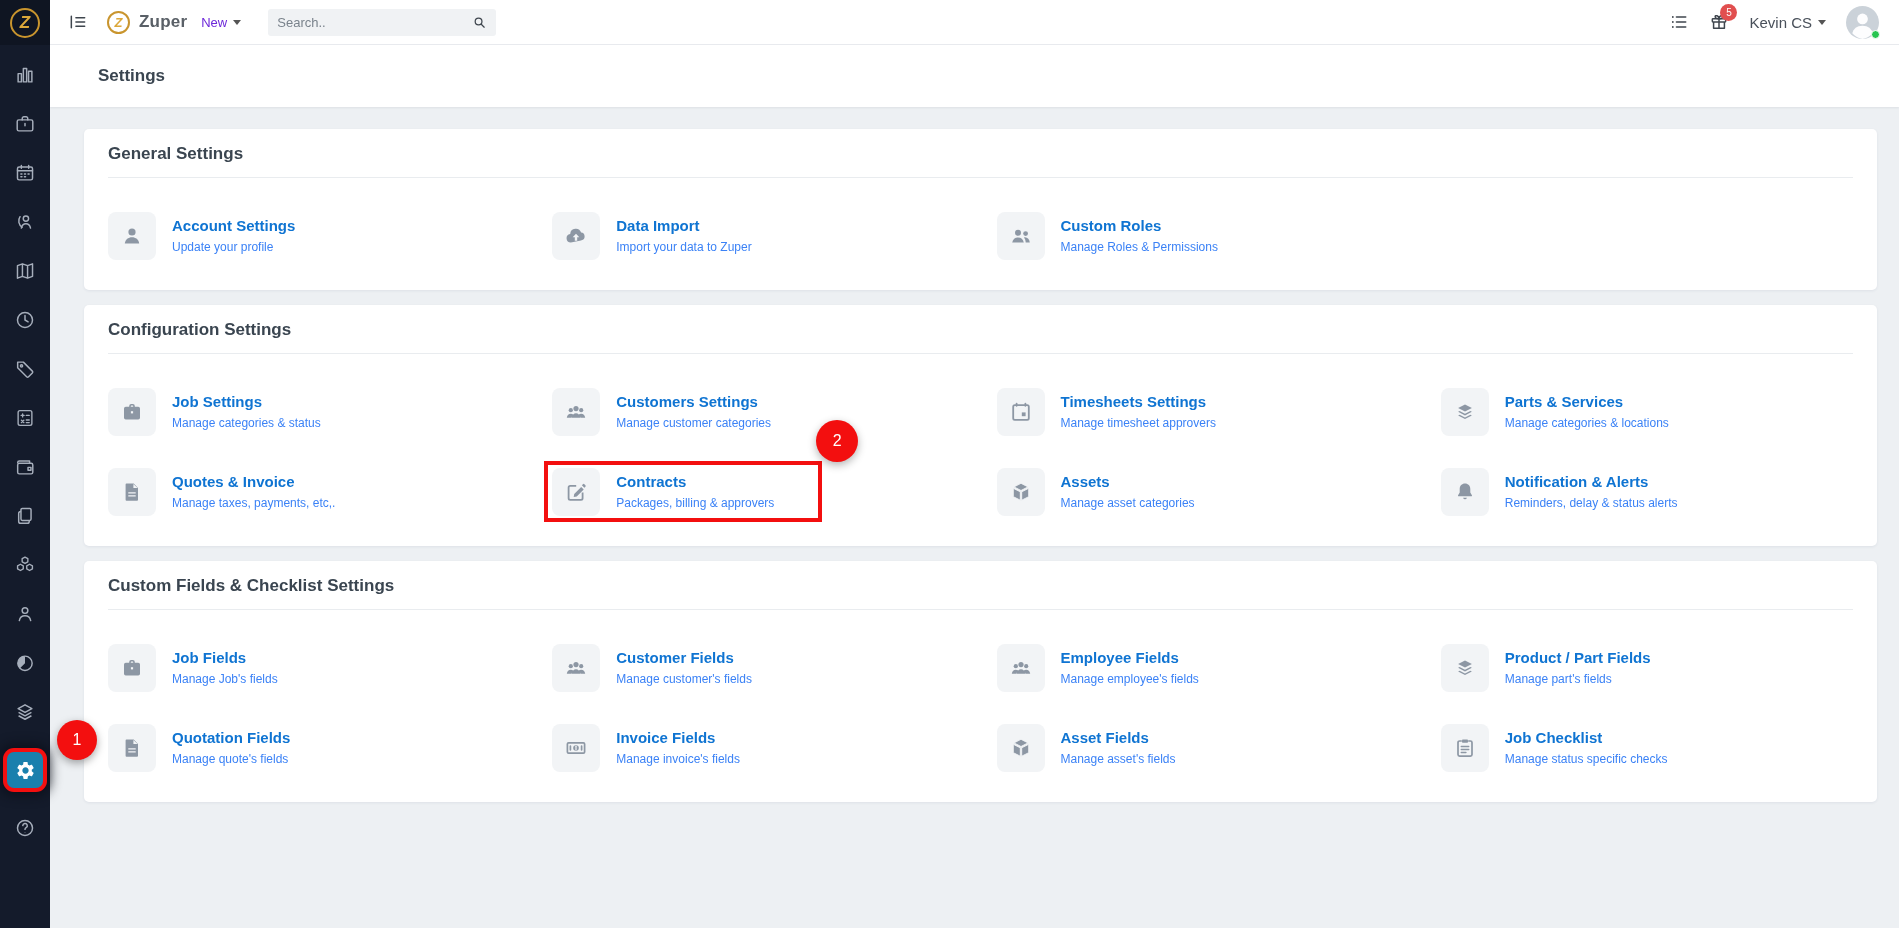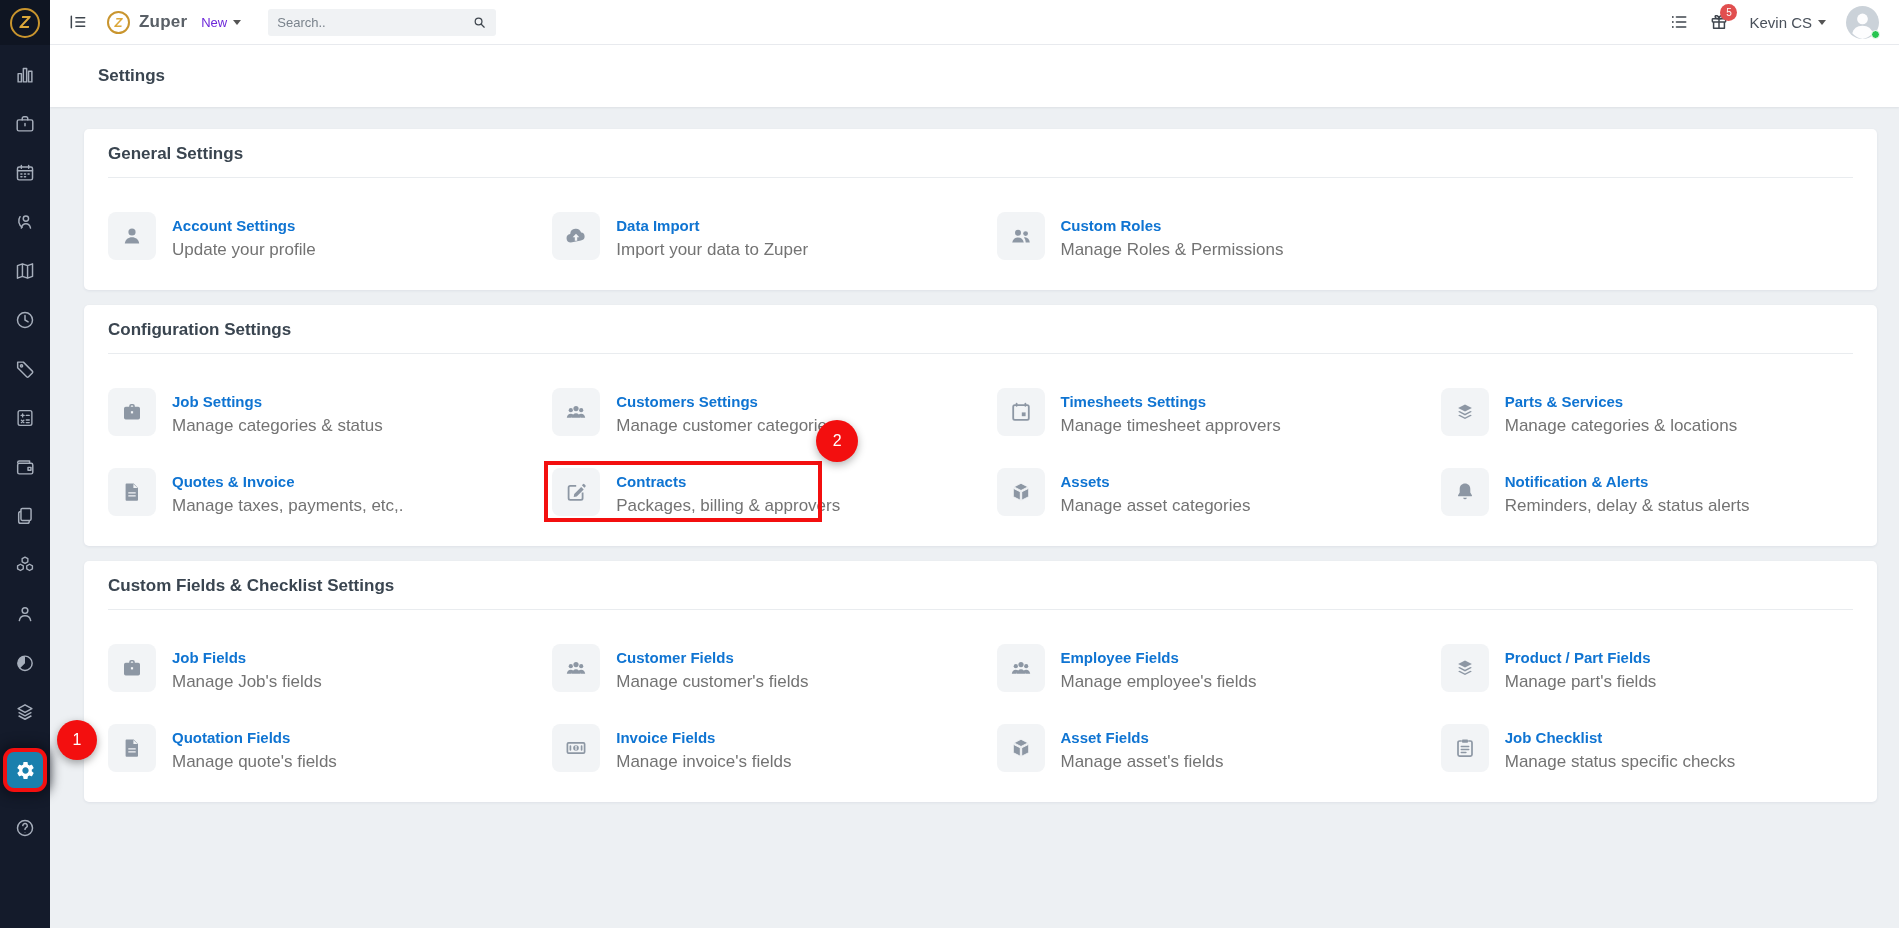--- a/index.html
+++ b/index.html
@@ -63,21 +63,21 @@
   .content { position:absolute; left:84px; right:22px; top:129px; }
   .section { background:#fff; border-radius:5px; box-shadow:0 1px 3px rgba(30,40,80,.07); padding:15px 24px 30px; margin-bottom:15px; }
   .section h2 { font-size:17px; color:#3a4550; font-weight:bold; margin-bottom:13px; }
   .sec-divider { border:none; border-top:1px solid #e9ecef; height:0; }
   .grid { display:grid; grid-template-columns:repeat(4,1fr); column-gap:14px; row-gap:37px; margin-top:34px;gap:32px; }
   .card { display:flex; gap:16px; cursor:pointer; position:relative; align-items:flex-start; }
   .tile { width:48px; height:48px; min-width:48px; border-radius:8px; background:#f2f4f6; color:#8d97a4; display:flex; align-items:center; justify-content:center; }
   .tile svg { width:24px; height:24px; }
   .card-text { padding-top:5px; }
   .card-title { font-size:15px; font-weight:bold; color:#0f74d2; line-height:1.2; }
-  .card-sub { font-size:17px; color:#737373; margin-top:5px; }
+  .card-sub { font-size:12px; color:#3b82f6; margin-top:5px; }
   .anno-box { position:absolute; left:-8px; top:-7px; width:278px; height:61px; border:4px solid #f30f0f; pointer-events:none; z-index:5; }
   .anno-badge {
     position:absolute; left:264px; top:-48px; width:42px; height:42px; border-radius:50%;
     background:#f30f0f; color:#fff; font-size:16px; display:flex; align-items:center; justify-content:center;
     z-index:6; box-shadow:0 3px 8px rgba(0,0,0,.3);
   }
   .icon { display:flex; align-items:center; justify-content:center; }
 </style>
 </head>
 <body>

